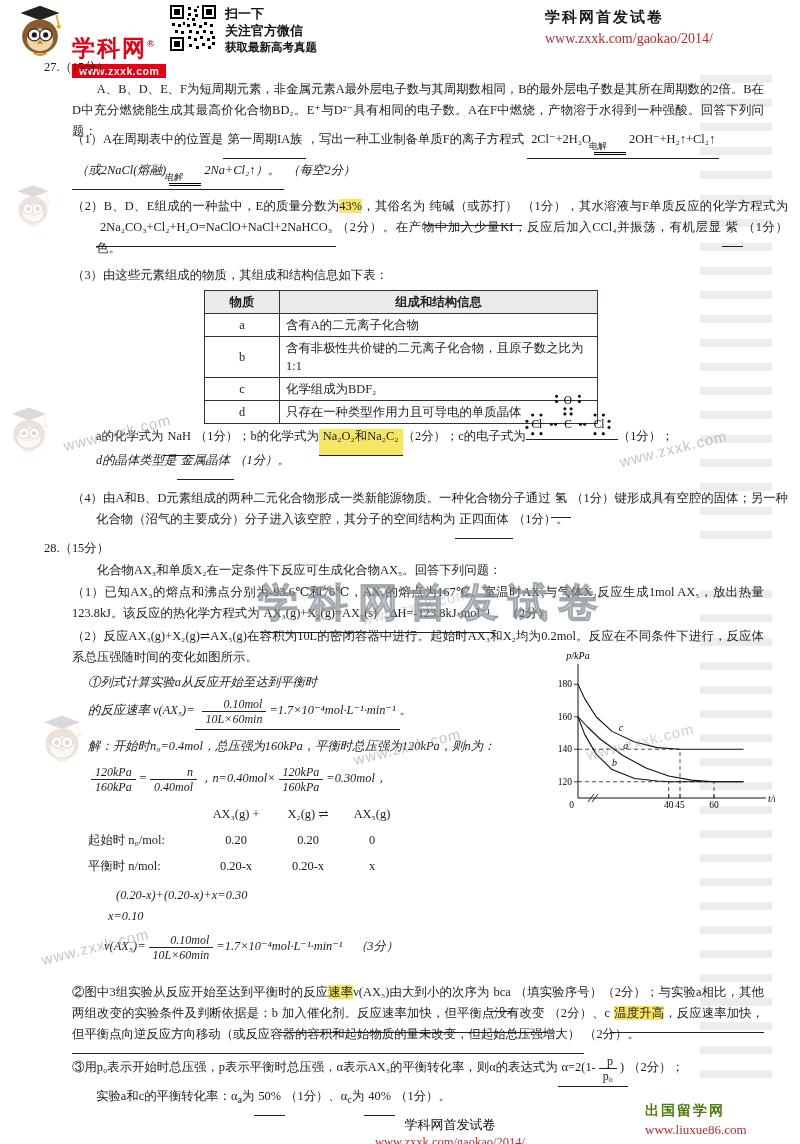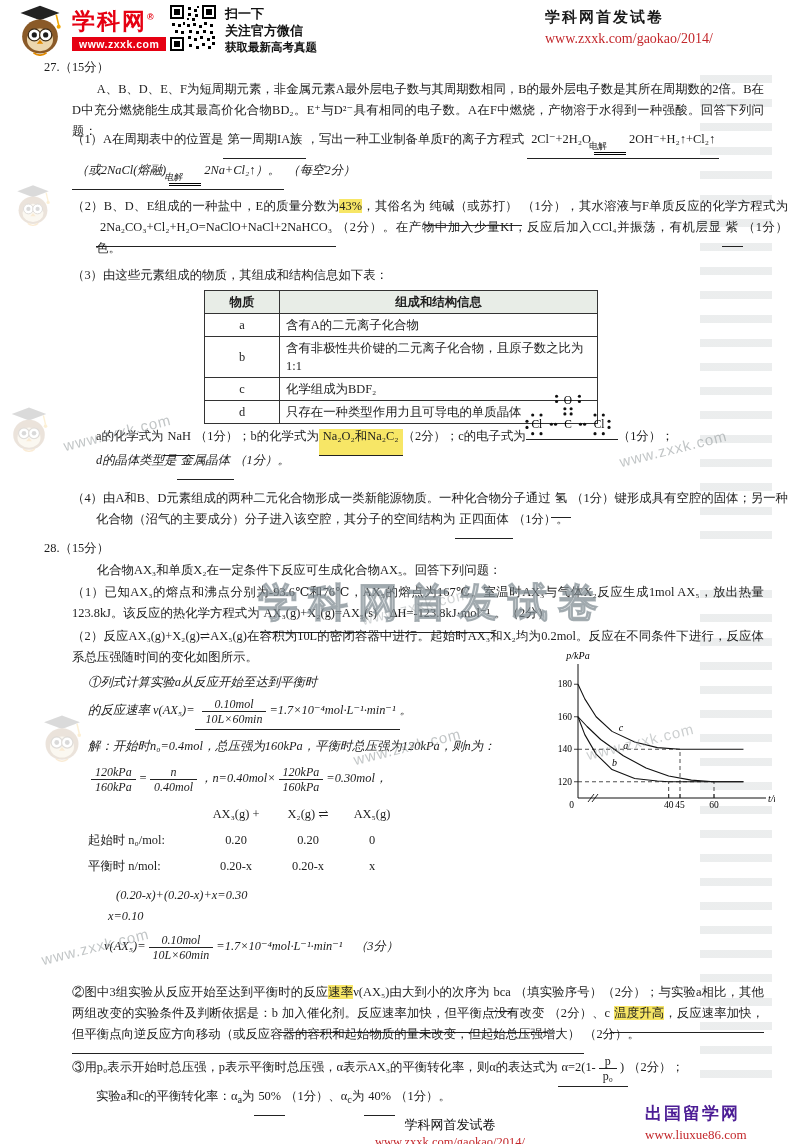--- a/index.html
+++ b/index.html
@@ -11,27 +11,27 @@
   .ind{text-indent:2em;}
   .ans{border-bottom:1px solid #222;padding:0 4px 12px;}
   .hl{background:rgba(246,226,75,.85);}
   .line{min-height:21px;font-style:italic;}
   
   .ovr{display:inline-block;text-align:center;vertical-align:-6px;margin:0 3px;}
   .ovr .cond{display:block;font-size:9px;line-height:10px;}
   .ovr .bar{display:block;height:0;border-top:3px double #000;margin-top:1px;min-width:32px;}
   
   .frac{display:inline-block;text-align:center;vertical-align:middle;margin:0 3px;font-size:12px;line-height:14px;}
-  .frac .fn{display:block;padding:0 4px;border-bottom:1px solid #222;}
+  .frac .fn{display:block;padding:0 4px;border-bottom:1px solid #222;text-align:right;}
   .frac .fd{display:block;padding:0 4px;}
   
   #hdr{position:absolute;left:0;top:0;width:800px;height:56px;}
   .brand{position:absolute;left:14px;top:4px;display:flex;gap:6px;align-items:flex-start;}
   .owl-main{width:52px;height:52px;}
-  .brand-name{font-family:"Liberation Sans","DejaVu Sans",sans-serif;font-weight:bold;font-size:23px;color:#e60012;line-height:26px;letter-spacing:2px;}
+  .brand-name{font-family:"Liberation Sans","DejaVu Sans",sans-serif;font-weight:bold;font-size:23px;color:#e60012;line-height:26px;letter-spacing:2px;margin-top:27px;}
   .brand-name .reg{font-size:9px;vertical-align:super;letter-spacing:0;}
   .brand-url{display:inline-block;background:#e60012;color:#fff;font-family:"Liberation Sans",sans-serif;
              font-size:10.5px;font-weight:bold;padding:1px 7px;margin-top:3px;letter-spacing:.5px;}
   .qr{position:absolute;left:170px;top:5px;width:46px;height:46px;}
   .qr-caption{position:absolute;left:225px;top:5px;font-family:"Liberation Sans",sans-serif;font-weight:bold;color:#111;}
   .qr-caption .c1{font-size:13px;line-height:17px;}
   .qr-caption .c2{font-size:13px;line-height:17px;}
   .qr-caption .c3{font-size:11.5px;line-height:16px;}
   .hdr-right{position:absolute;left:545px;top:8px;}
   .hr-title{font-size:15px;font-weight:600;letter-spacing:2px;color:#1a1a1a;}
@@ -58,21 +58,21 @@
       white-space:nowrap;pointer-events:none;}
   .stamp{position:absolute;opacity:.16;pointer-events:none;}
   .ghost{position:absolute;opacity:.38;pointer-events:none;
       background:repeating-linear-gradient(to bottom,#ccd1d2 0 8px,transparent 8px 24px);}
   
   #pagenum{position:absolute;left:0;top:1096px;width:100%;text-align:center;font-size:13px;letter-spacing:2px;}
   #footC{position:absolute;left:330px;top:1116px;width:240px;text-align:center;}
   #footC .ft{font-size:13px;color:#111;}
   #footC .fu{font-size:12.5px;color:#c3272b;margin-top:1px;}
   #footR{position:absolute;left:645px;top:1102px;}
-  #footR .lt{font-family:Liberation Mono, monospace;font-weight:bold;font-size:17px;color:#4c1d95;letter-spacing:2px;}
+  #footR .lt{font-family:Liberation Mono, monospace;font-weight:bold;font-size:14px;color:#4d7c0f;letter-spacing:2px;}
   #footR .lu{font-size:13px;color:#c3272b;margin-top:2px;}
   #pchart{position:absolute;left:538px;top:650px;}
 </style>
 </head>
 <body>
 
 <div class="page">
 
   <svg width="0" height="0" style="position:absolute">
     <defs>

